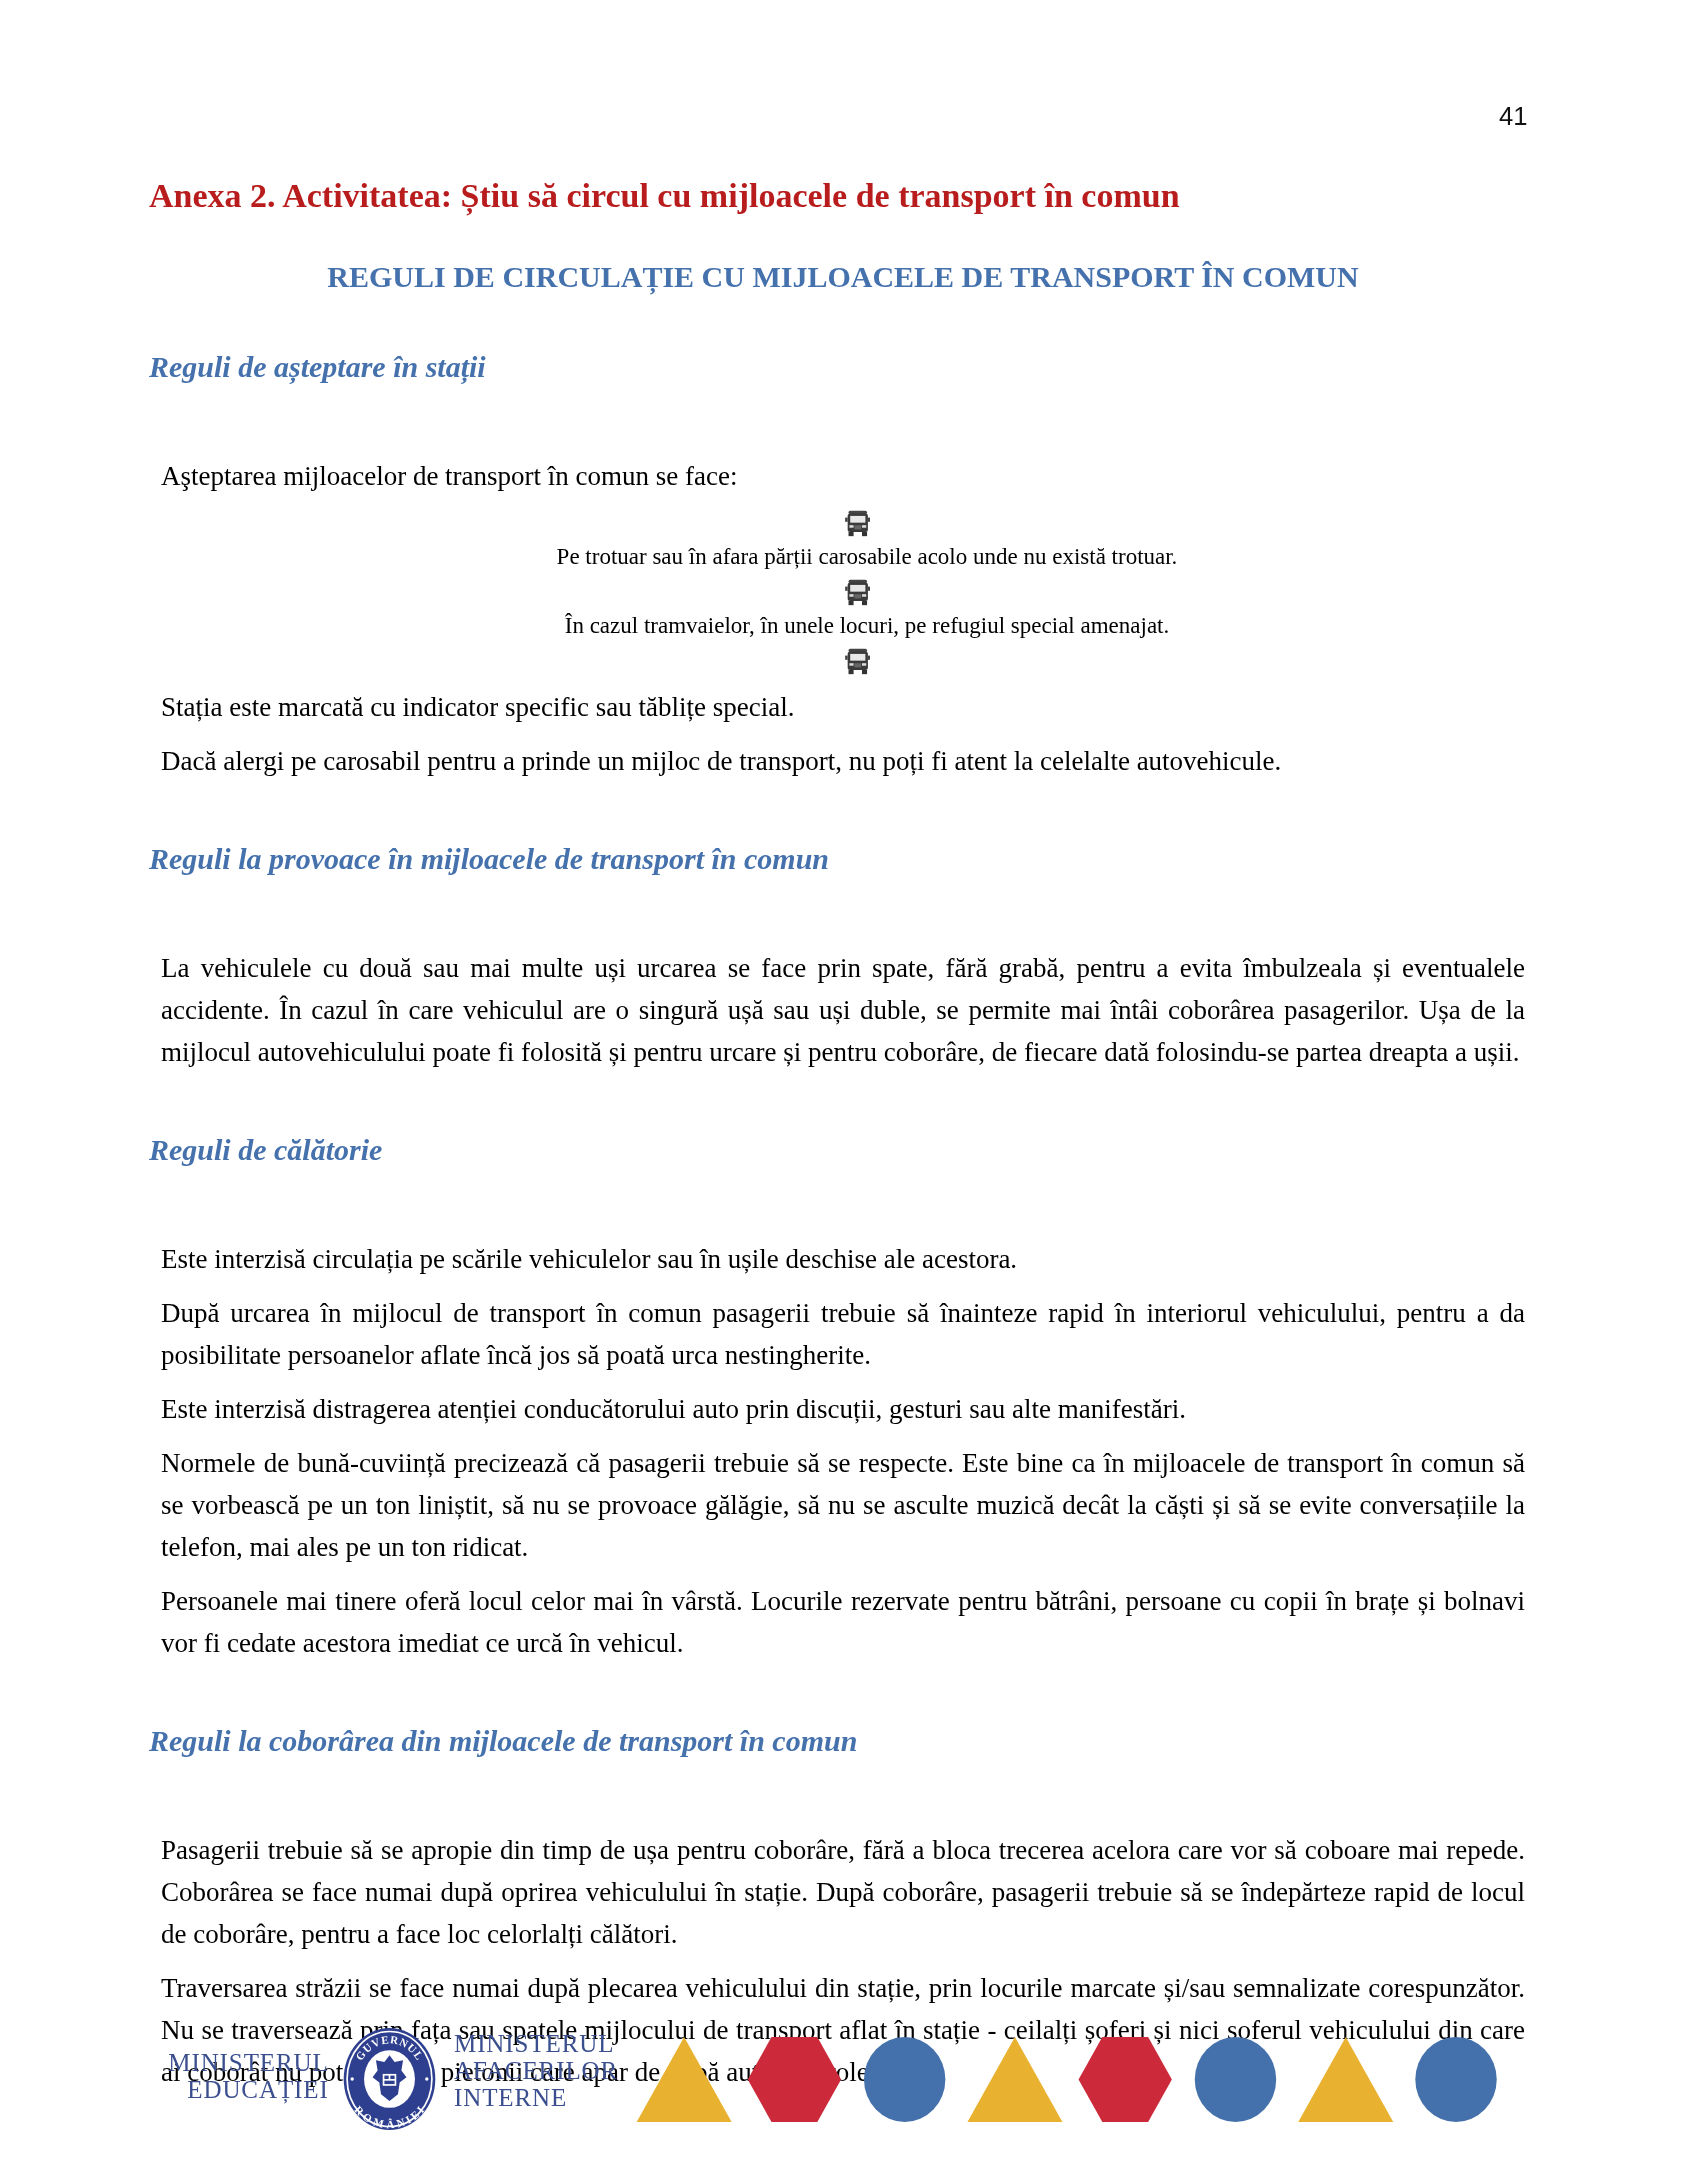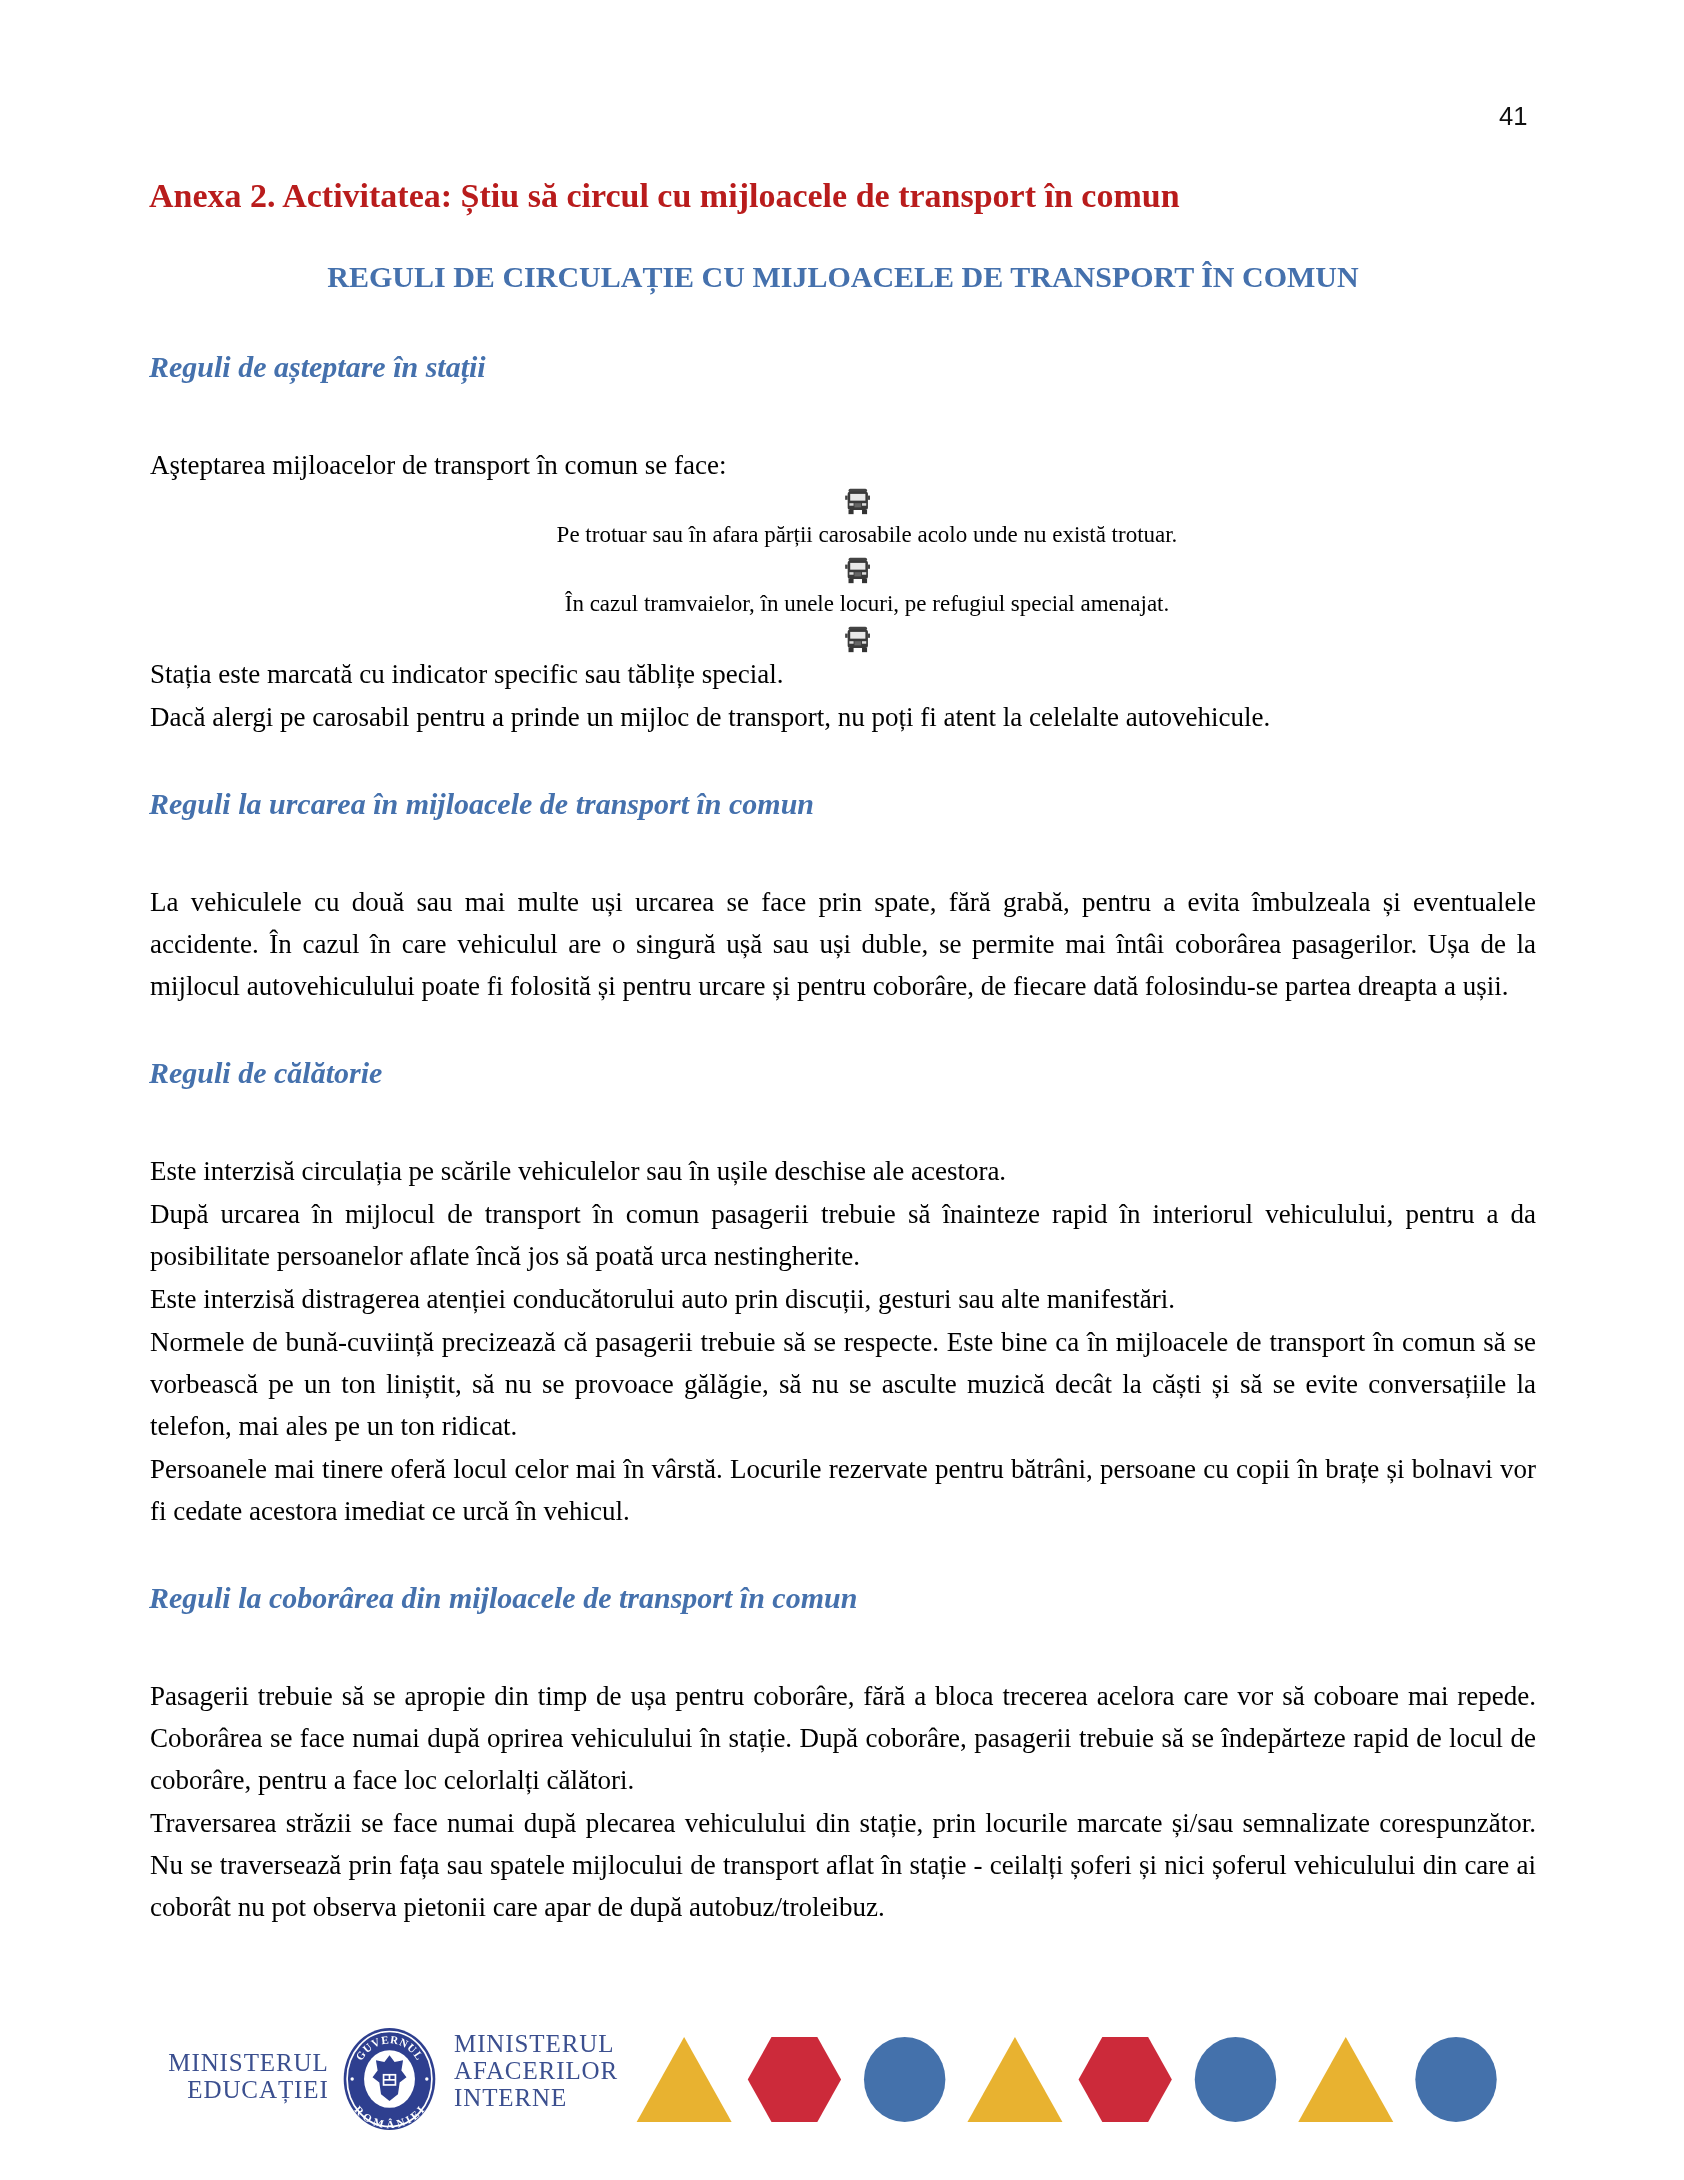--- a/index.html
+++ b/index.html
@@ -26,21 +26,21 @@
     text-align: center; margin: 32px 0 1px 0; line-height: 48px;
     width: 1388px;
   }
   .section-heading {
     font-family: "Liberation Serif", serif;
     font-weight: bold; font-style: italic; font-size: 30px; color: #4571ad;
     margin: 0; line-height: 43px;
   }
   .para {
     font-family: "Liberation Serif", serif;
-    font-size: 27px; line-height: 42px; margin: 1px; text-align: justify;
+    font-size: 27px; line-height: 42px; margin: 12px; text-align: justify;
   }
   .bullets { list-style: none; margin: 0; padding: 0 0 0 48px; }
   .bullets li {
     font-family: Liberation Serif, serif;
     font-size: 23px; line-height: 42px; display: flex; align-items: center; flex-direction: column;
   }
   .bus-icon { width: 25.6px; height: 27px; margin-right: 19px; display: inline-block; flex: none; }
   .gap-m { height: 43px; }
   .gap-l { height: 55px; }
 
@@ -119,21 +119,21 @@
               </svg></span>
         </li>
       </ul>
       <p class="para">Stația este marcată cu indicator specific sau tăblițe special.</p>
       <p class="para">Dacă alergi pe carosabil pentru a prinde un mijloc de transport, nu poți fi atent la celelalte autovehicule.</p>
     </section>
 
     <div class="gap-m"></div>
 
     <section>
-      <h3 class="section-heading">Reguli la urcarea în mijloacele de transport în comun</h3>
+      <h3 class="section-heading">Reguli la provoace în mijloacele de transport în comun</h3>
       <div class="gap-l"></div>
       <p class="para">La vehiculele cu două sau mai multe uși urcarea se face prin spate, fără grabă, pentru a evita îmbulzeala și eventualele accidente. În cazul în care vehiculul are o singură ușă sau uși duble, se permite mai întâi coborârea pasagerilor. Ușa de la mijlocul autovehiculului poate fi folosită și pentru urcare și pentru coborâre, de fiecare dată folosindu-se partea dreapta a ușii.</p>
     </section>
 
     <div class="gap-m"></div>
 
     <section>
       <h3 class="section-heading">Reguli de călătorie</h3>
       <div class="gap-l"></div>
       <p class="para">Este interzisă circulația pe scările vehiculelor sau în ușile deschise ale acestora.</p>

